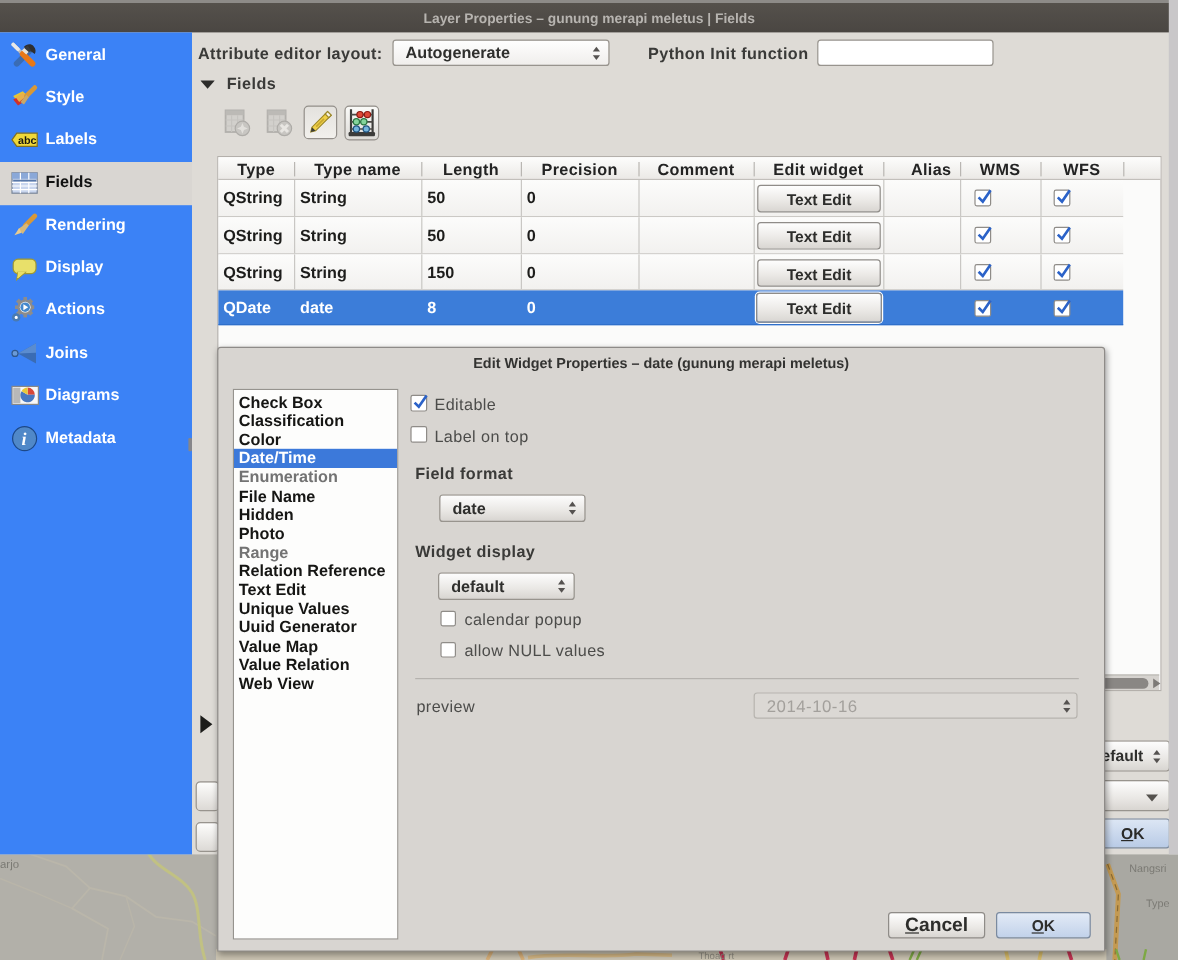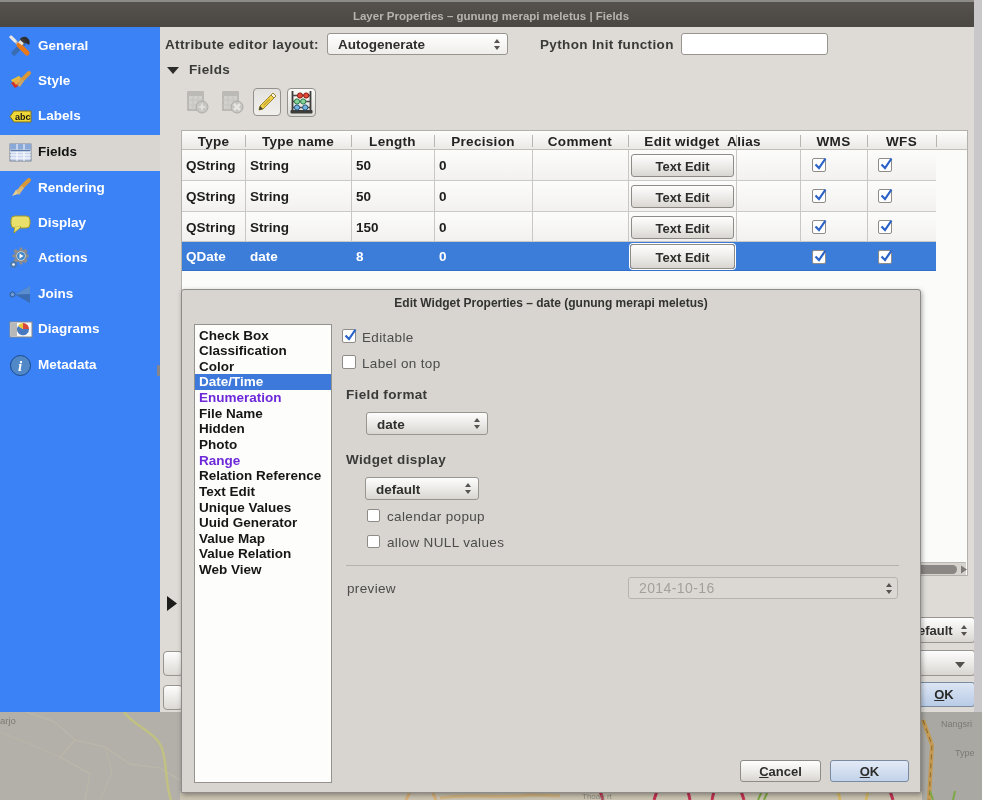--- a/index.html
+++ b/index.html
@@ -45,21 +45,21 @@
 .cellsep { position:absolute; top:0; width:1px; height:100%; background:#c9c7c4; }
 .ctxt { position:absolute; top:50%; transform:translateY(-50%); font-size:13.5px; font-weight:bold; color:#1d1d1b; }
 .btn { position:absolute; border:1px solid #8f8c88; border-radius:3px;
   background:linear-gradient(#fefefe, #eceae7 55%, #d9d6d2);
   font-size:13px; font-weight:bold; color:#2d2d2b; text-align:center; }
 
 #dialog { left:181px; top:289px; width:740px; height:504px; background:#d8d5d1; border:1px solid #8e8b88; border-radius:3px 3px 0 0; box-shadow:1px 2px 5px rgba(0,0,0,0.35);padding-left:24px; }
 .dtitle { position:absolute; left:0; top:6px; width:100%; text-align:center; font-size:12px; font-weight:bold; color:#333331; }
 #listbox { position:absolute; left:12px; top:34px; width:138px; height:459px; background:#fdfdfc; border:1px solid #96938e; padding-top:2.5px; overflow:hidden; }
 .li { height:15.65px; font-size:13.5px; font-weight:bold; color:#161614; padding-left:4px; line-height:15.65px; white-space:nowrap; }
-.lidis { color:#6d28d9; }
+.lidis { color:#737373; }
 .lisel { background:#3c79da; color:#ffffff; }
 </style>
 </head>
 <body>
 <div id="stage">
 
   <div class="abs" id="map">
     <svg width="982" height="98" style="position:absolute;left:0;top:0">
 
       <path d="M 20 8 L 55 20 L 75 38 L 60 55 L 90 72 L 85 98" stroke="#bab6aa" stroke-width="1.5" fill="none"></path>
@@ -273,21 +273,21 @@
 
   <div class="abs" id="scrollarea">
 
     <div class="abs" style="left:0;top:0;width:785px;height:19px;background:linear-gradient(#fdfdfc,#ebe9e6);border-bottom:1px solid #c2bfbb"></div>
     <div class="th" style="left:0px;width:63px">Type</div>
     <div class="th" style="left:63px;width:106px">Type name</div>
     <div class="th" style="left:169px;width:83px">Length</div>
     <div class="th" style="left:252px;width:98px">Precision</div>
     <div class="th" style="left:350px;width:96px">Comment</div>
     <div class="th" style="left:446px;width:108px">Edit widget</div>
-    <div class="th" style="left:530px;width:64px">Alias</div>
+    <div class="th" style="left:562px;width:64px">Alias</div>
     <div class="th" style="left:618px;width:67px">WMS</div>
     <div class="th" style="left:685px;width:69px">WFS</div>
     <div class="thsep" style="left:63px"></div>
       <div class="thsep" style="left:169px"></div>
     <div class="thsep" style="left:252px"></div>
       <div class="thsep" style="left:350px"></div>
     <div class="thsep" style="left:446px"></div>
       <div class="thsep" style="left:554px"></div>
     <div class="thsep" style="left:618px"></div>
       <div class="thsep" style="left:685px"></div>
@@ -477,17 +477,17 @@
 
     <div class="nlabel" style="left:165px;top:291px">preview</div>
     <div class="dinput" style="left:446px;top:287px;width:270px;height:22px">
       <span class="ctext" style="left:10px">2014-10-16</span>
       <span class="spinner" style="right:5px">
           <span class="uarr" style="border-left-width:3px;border-right-width:3px;border-bottom-width:4px;margin-bottom:3px"></span>
           <span class="darr" style="border-left-width:3px;border-right-width:3px;border-top-width:4px"></span>
         </span>
     </div>
 
-    <div class="btn" style="left:558px;top:470px;width:81px;height:22px;line-height:21px;font-size:13px"><span style="text-decoration:underline">C</span>ancel</div>
+    <div class="btn" style="left:558px;top:470px;width:81px;height:22px;line-height:21px;font-size:16px"><span style="text-decoration:underline">C</span>ancel</div>
     <div class="btn" style="left:648px;top:470px;width:79px;height:22px;line-height:21px;font-size:13px;background:linear-gradient(#e2eaf6,#c2d2ea);border-color:#7a8aa0"><span style="text-decoration:underline">O</span>K</div>
   </div>
 
 </div>
 
 </body></html>

